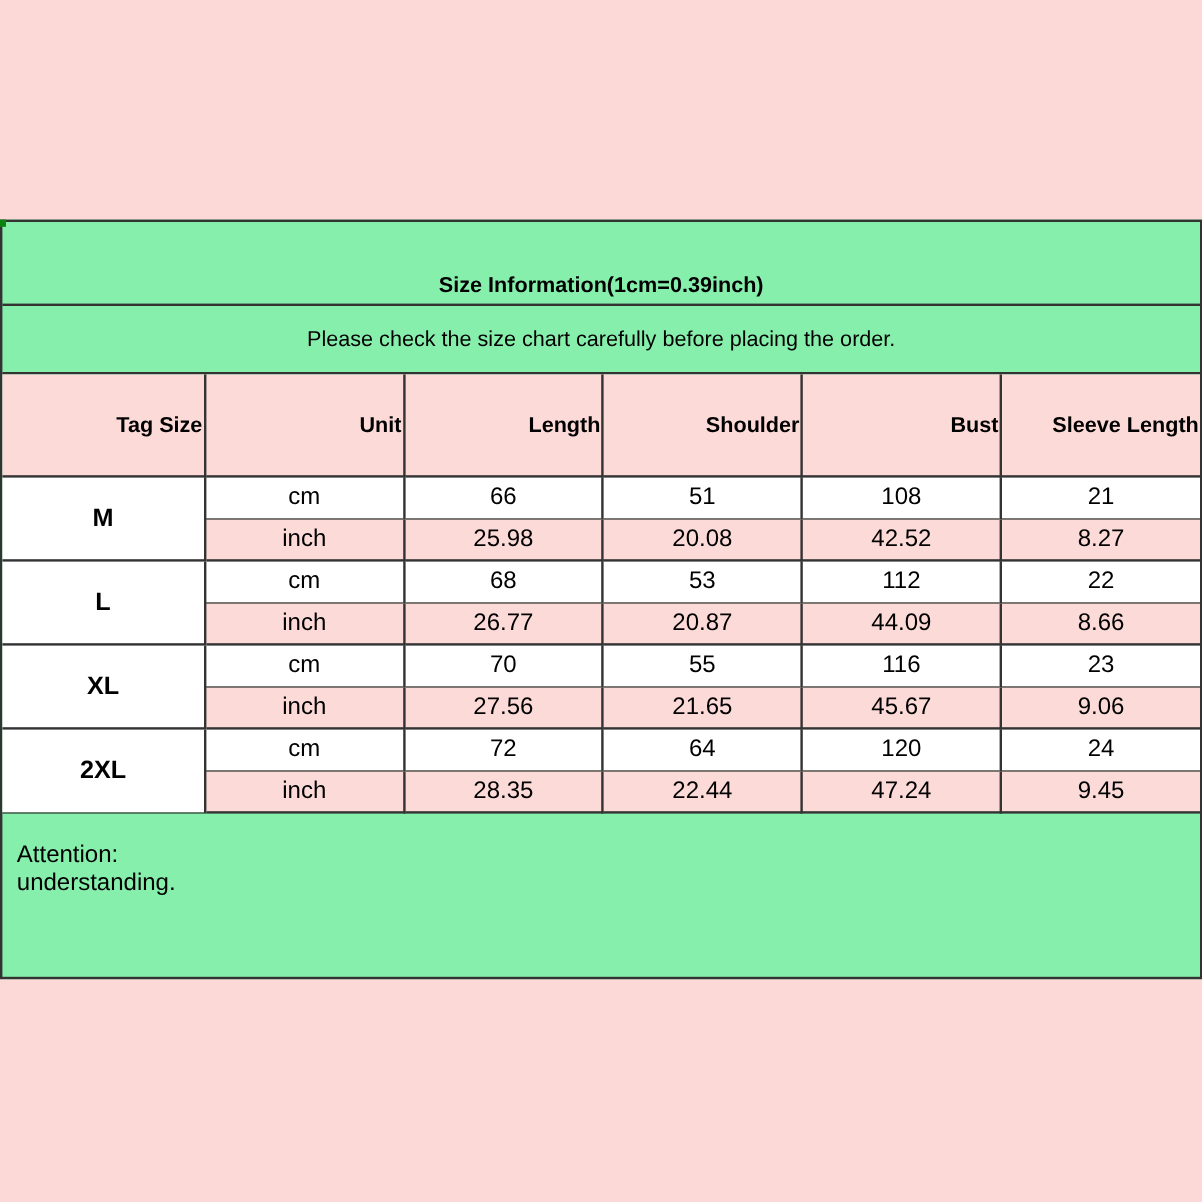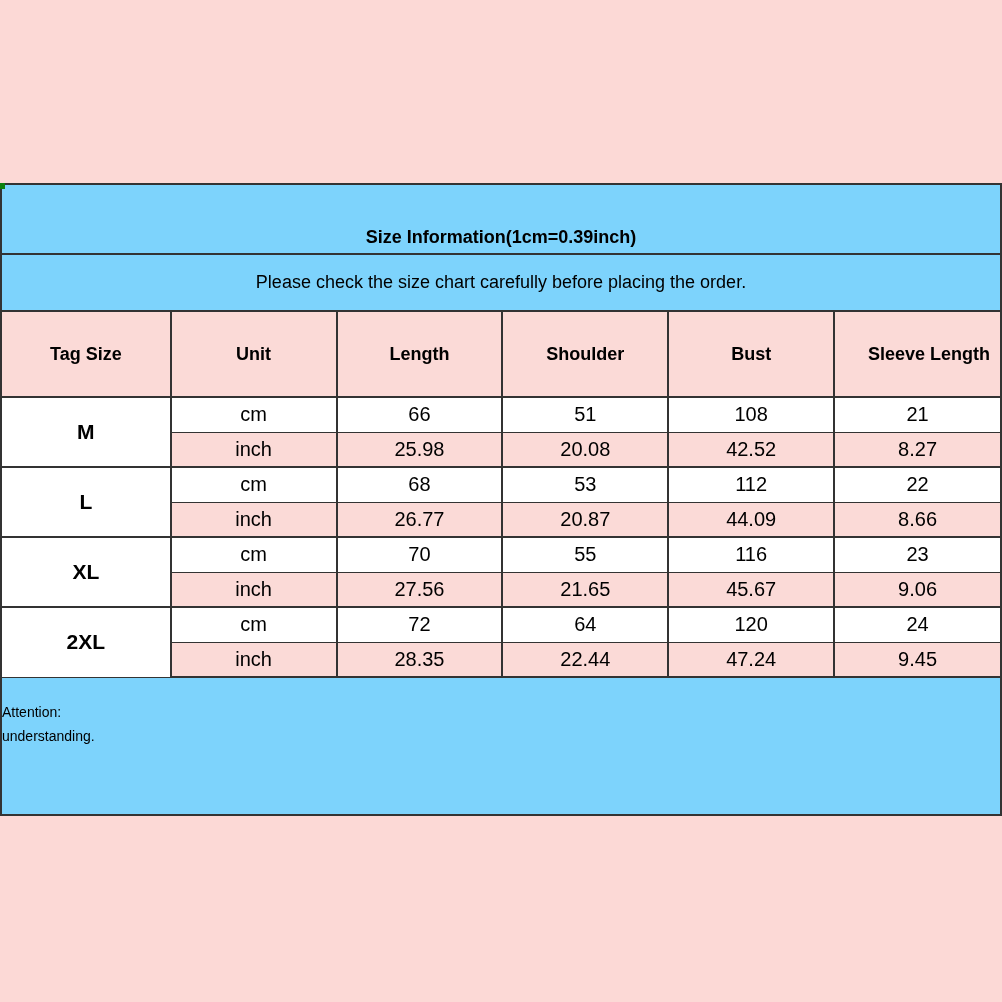--- a/index.html
+++ b/index.html
@@ -8,21 +8,21 @@
     position: relative; overflow: hidden;
     background: #fcd9d6;
     font-family: "Liberation Sans", sans-serif;
     color: #000;
   }
   .size-box {
     position: absolute; top: 183px; left: 0;
     width: 1002px; height: 633px;
     box-sizing: border-box;
     border: 2px solid #333333;
-    background: #7dd3fc;
+    background: #86efac;
   }
   .green-artifact {
     position: absolute; top: 183px; left: 0;
     width: 5px; height: 6px;
     z-index: 5;
   }
   .title-row {
     height: 70px; box-sizing: border-box;
     border-bottom: 2px solid #333333;
     display: flex; align-items: flex-end; justify-content: center;
@@ -37,21 +37,21 @@
   }
   table.size-table {
     width: 100%;
     border-collapse: collapse;
     table-layout: fixed;
   }
   .size-table col { width: 16.62%; }
   .size-table col.col-first { width: 16.9%; }
   .size-table thead tr { height: 85px; }
   .size-table th {
-    font-size: 18px; font-weight: bold; text-align: center;
+    font-size: 18px; font-weight: bold; text-align: right;
     border: 2px solid #333333; border-top: none;
     background: #fbdad7;
   }
   .size-table th:first-child { border-left: none; }
   .size-table th:last-child  { border-right: none; padding-left: 24px; }
   .size-table tbody tr { height: 35px; }
   .size-table td {
     text-align: center; font-size: 20px;
     border: 2px solid #333333;
     padding: 0;
@@ -60,22 +60,22 @@
   .size-table tr.row-cm  td { background: #ffffff; border-bottom-width: 1px; }
   .size-table tr.row-inch td { background: #fbdad7; border-top-width: 1px; margin-left: 16px; }
   .size-table td.tag-cell {
     background: #fbdad7;
     font-weight: bold; font-size: 21px;
     border-left: none;
     border-bottom-width: 2px;
   }
   .attention {
     height: 90px; box-sizing: border-box;
-    padding: 22px 4px 0 0;
-    font-size: 14px; line-height: 24px;
+    padding: 22px 4px 0 12px;
+    font-size: 20px; line-height: 24px;
   }
   .attention div { white-space: nowrap; }
 </style>
 </head>
 <body style="background: rgb(252, 217, 214);">
 
 <div class="green-artifact" style="background: rgb(14, 128, 14);"></div>
 
 <div class="size-box">
 

